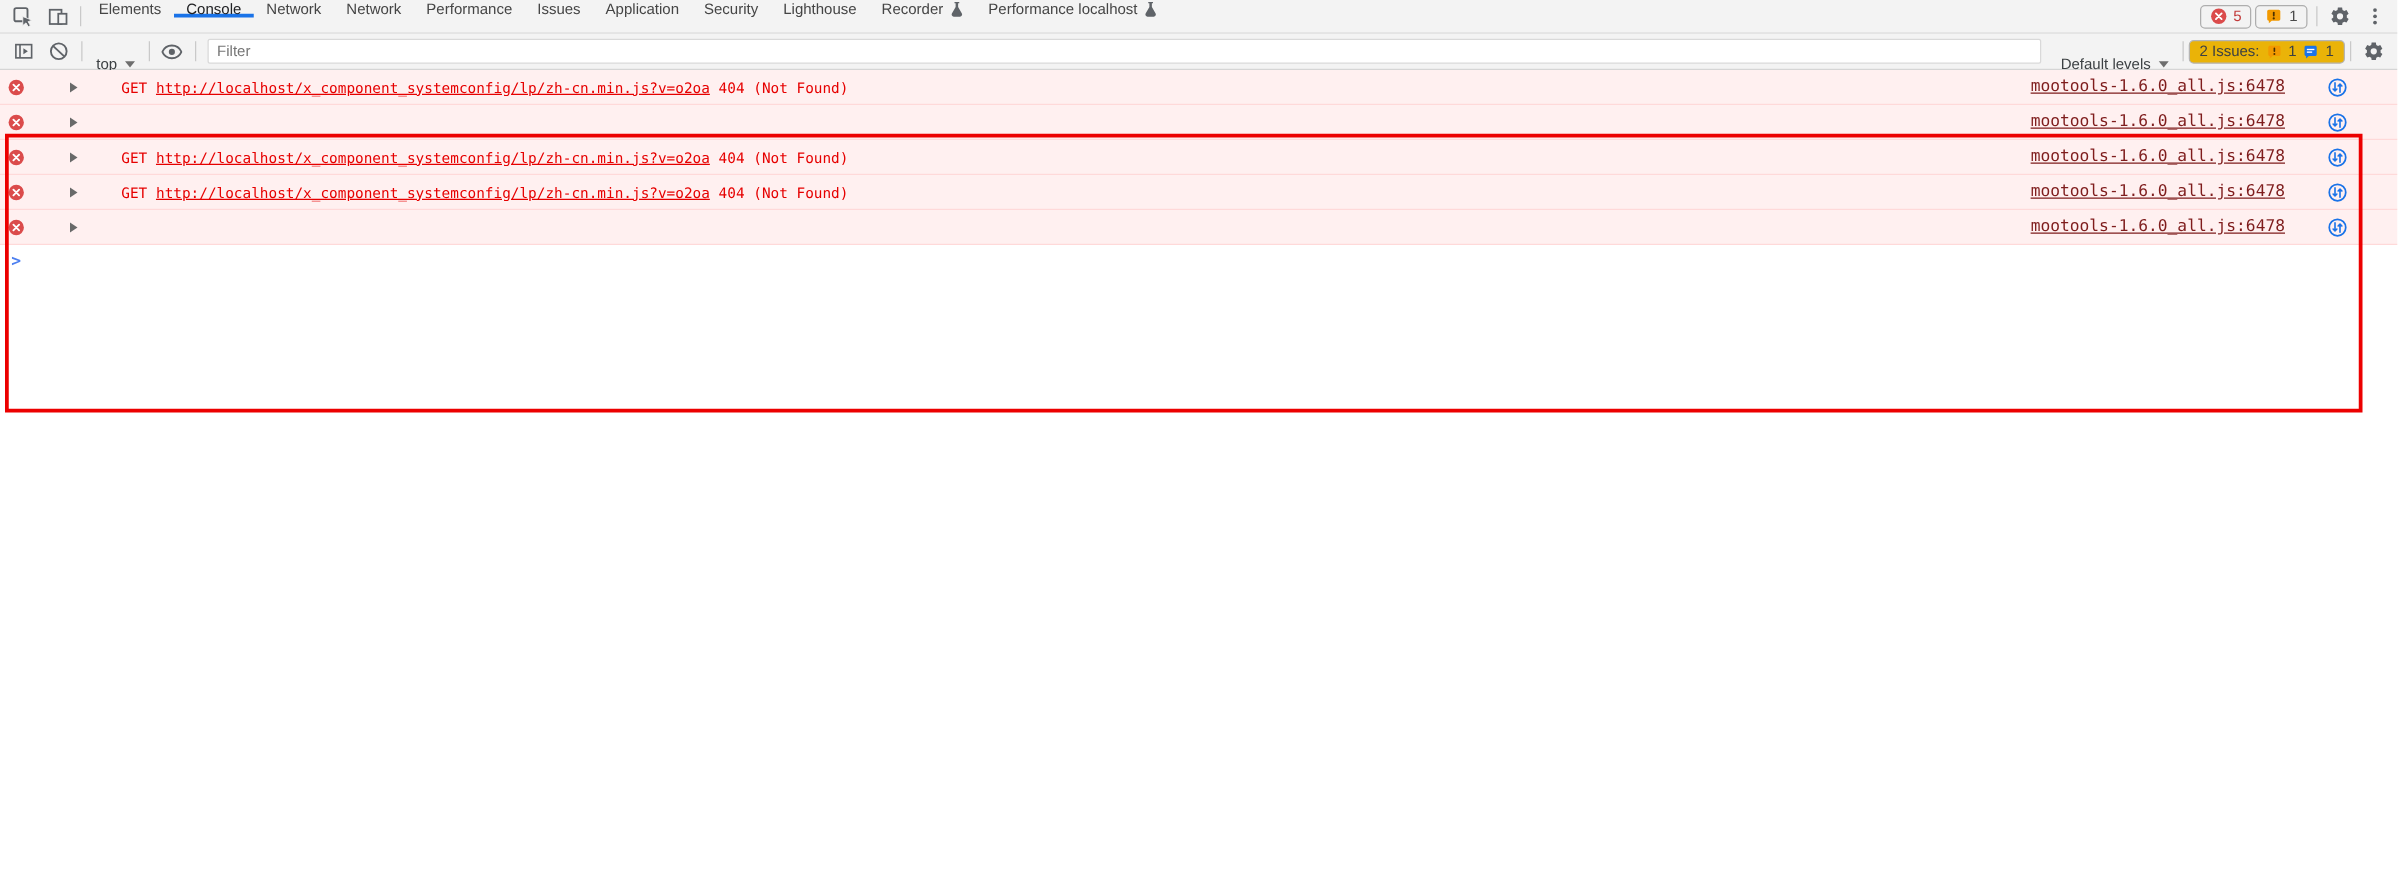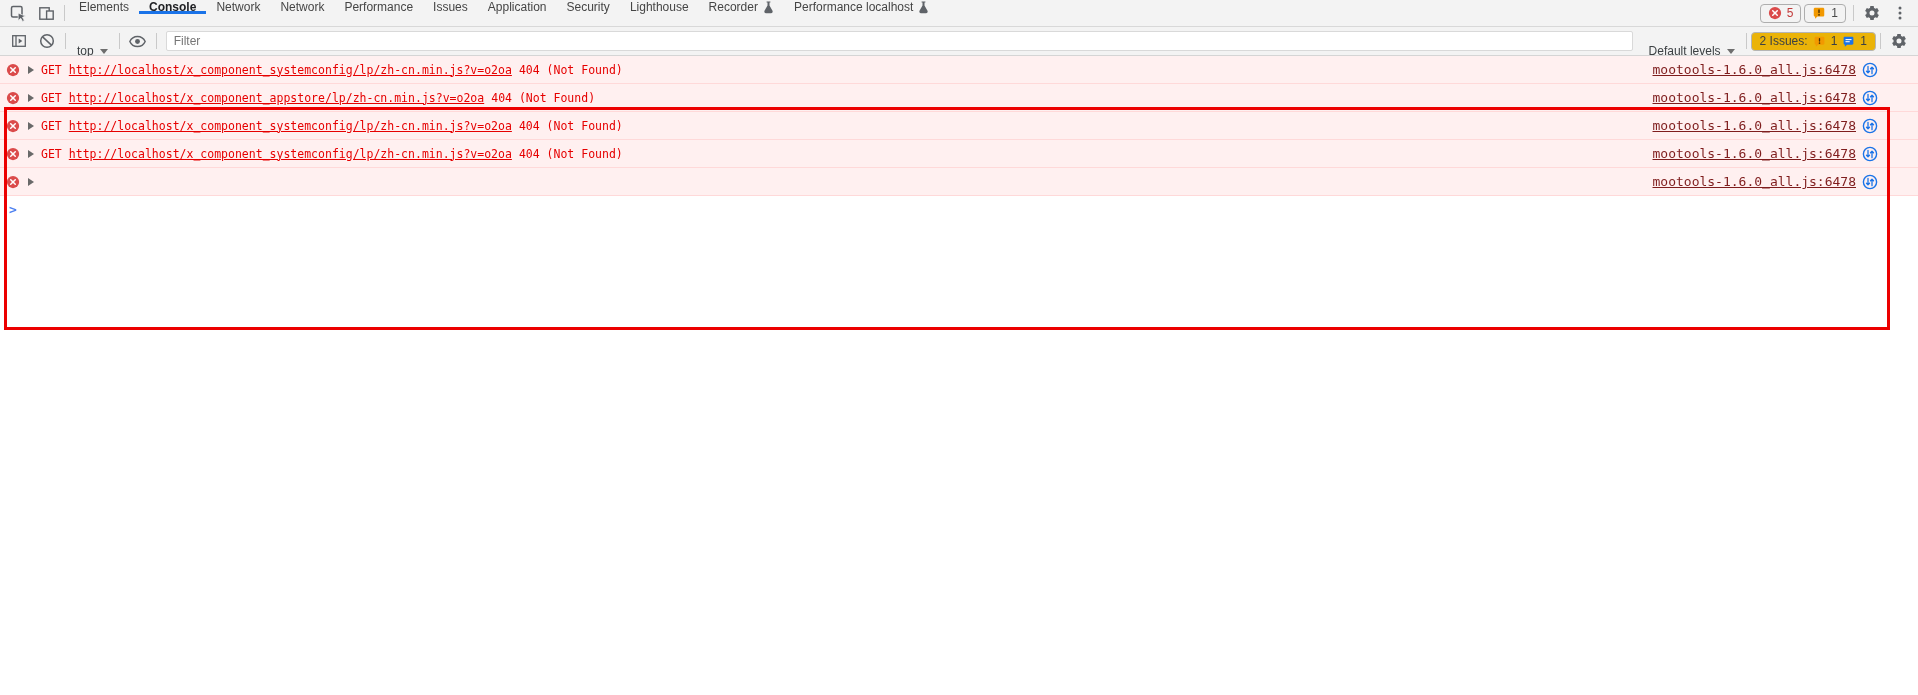--- a/index.html
+++ b/index.html
@@ -17,21 +17,21 @@
   .icon-btn {
     width:28px; display:flex; align-items:center; justify-content:center;
     flex:0 0 auto; align-self:center; height:26px; cursor:pointer;
   }
   .vsep { width:1px; height:16px; background:#c9c9c9; align-self:center; margin:0 4px; flex:0 0 auto; }
   .tabs { display:flex; align-items:stretch; }
   .tab {
     display:flex; align-items:center; gap:5px; padding:0 10px; color:#454545;
     white-space:nowrap; cursor:pointer;
   }
-  .tab.active { color:#202124; box-shadow: inset 0 -3px 0 #1a73e8; font-weight: bold; }
+  .tab.active { color:#202124; box-shadow: inset 0 -3px 0 #1a73e8; }
   .flex-spacer { flex:1 1 auto; }
   .badge-box {
     display:flex; align-items:center; gap:5px; border:1px solid #aeaeae; border-radius:4px;
     height:19px; padding:0 7px; align-self:center; margin-right:3px; cursor:pointer; background:#f3f3f3;
   }
   .badge-box .cnt-err { color:#c23a3a; }
   .badge-box .cnt-warn { color:#4a4a4a; }
   .tabbar .right-icons { display:flex; align-items:center; margin-right:4px; }
   
   .toolbar {
@@ -47,21 +47,21 @@
   .filter-input::placeholder { color:#767676; }
   .issues-pill {
     display:flex; align-items:center; gap:5px; border:1px solid #b5b5b5; border-radius:4px;
     height:19px; padding:0 8px; cursor:pointer; white-space:nowrap; background:#eab308;
   }
   
   .console-area { position:relative; background:#fff; }
   .msg-row {
     display:flex; align-items:center; height:28px; background:#fff0f0;
     border-bottom:1px solid #ffd9d9; padding:0 40px 0 6px;
-    font-family:"DejaVu Sans Mono", monospace; font-size:11.5px; color:#e60000;
+    font-family:"DejaVu Sans Mono", monospace; font-size:11.5px; color:#e60000;gap:28px;
   }
   .err-badge { flex:0 0 auto; display:flex; margin-right:8px; }
   .tri {
     width:0; height:0; border-left:6px solid #696969;
     border-top:4px solid transparent; border-bottom:4px solid transparent;
     margin-right:7px; flex:0 0 auto; cursor:pointer;
   }
   .msg-text { white-space:pre; }
   .m-url { text-decoration:underline; margin:0 7px; cursor:pointer; }
   .src-link {
@@ -277,21 +277,20 @@
   </div>
 
   <div class="msg-row">
     <span class="err-badge">
         <svg width="14" height="14" viewBox="0 0 16 16">
           <circle cx="8" cy="8" r="7" fill="#db4b4b"></circle>
           <path d="M5.4 5.4l5.2 5.2M10.6 5.4l-5.2 5.2" stroke="#fff" stroke-width="1.7" stroke-linecap="round"></path>
         </svg>
       </span>
     <span class="tri"></span>
-    <span class="msg-text"><span>GET</span><span class="m-url">http://localhost/x_component_appstore/lp/zh-cn.min.js?v=o2oa</span><span>404 (Not Found)</span></span>
     <span class="src-link">mootools-1.6.0_all.js:6478</span>
     <span class="init-icon">
         <svg width="16" height="16" viewBox="0 0 16 16">
           <circle cx="8" cy="8" r="6.6" fill="none" stroke="#1a73e8" stroke-width="1.4"></circle>
           <path d="M6 4.3v6.4M4.5 9.2L6 10.7l1.5-1.5M10 11.7V5.3M8.5 6.8L10 5.3l1.5 1.5" fill="none" stroke="#1a73e8" stroke-width="1.3" stroke-linecap="round" stroke-linejoin="round"></path>
         </svg>
       </span>
   </div>
 
   <div class="msg-row">

